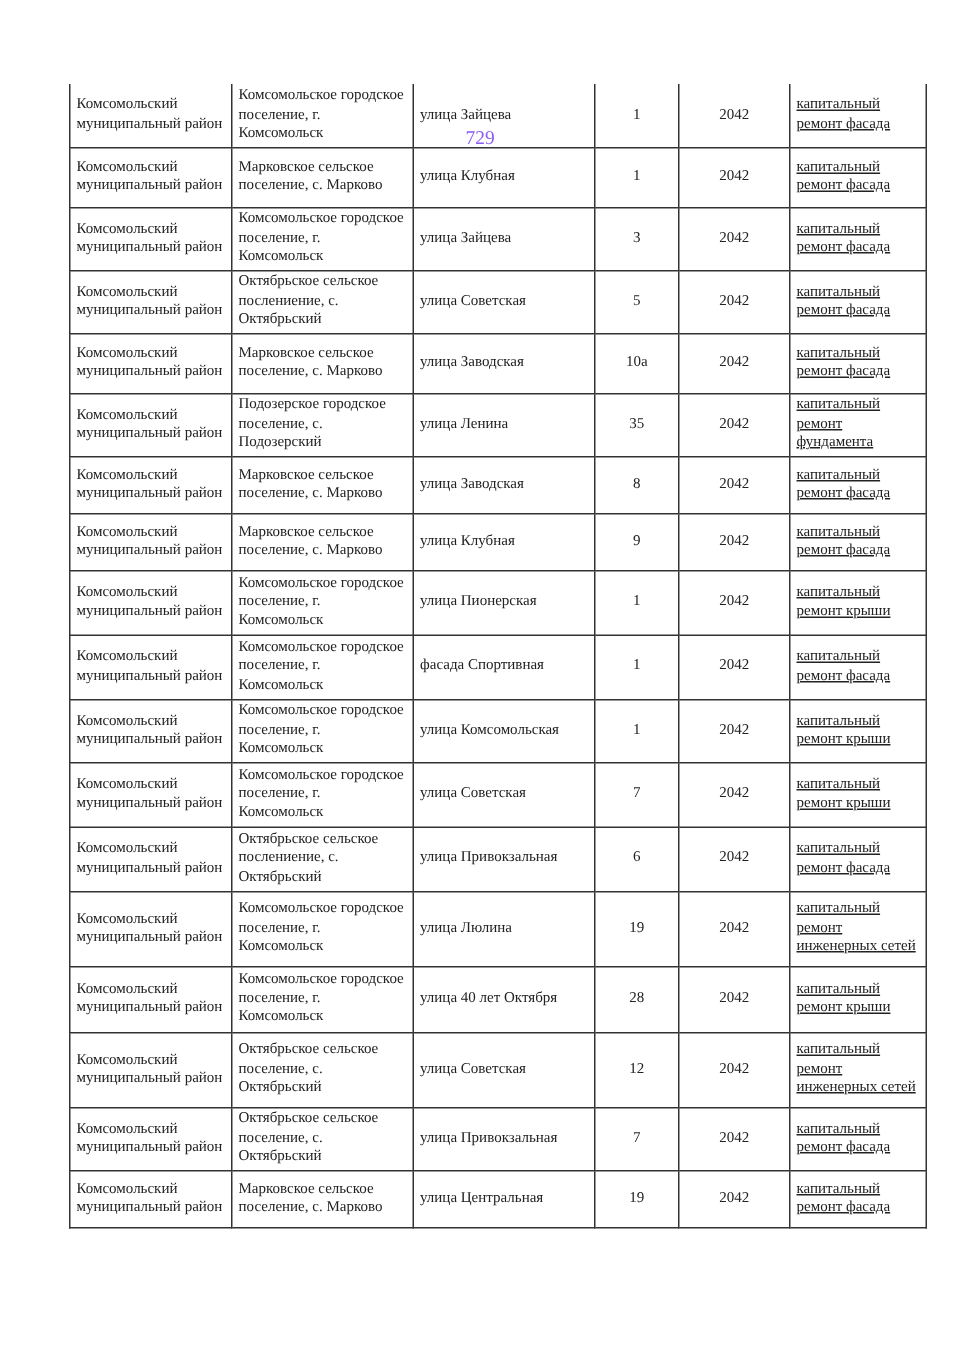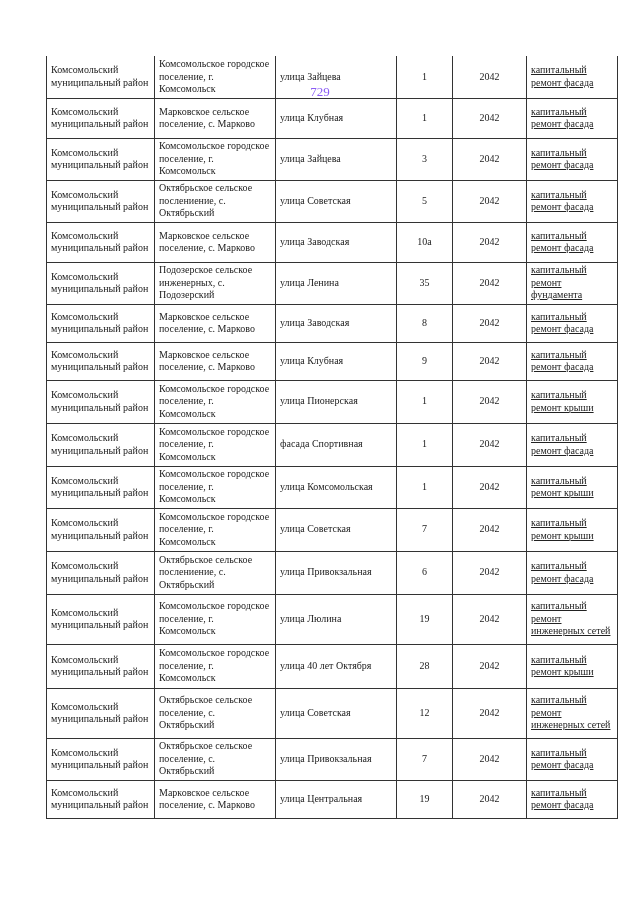--- a/index.html
+++ b/index.html
@@ -101,21 +101,21 @@
       <tr style="height: 40px;">
         <td class="c1">Комсомольский муниципальный район</td>
         <td class="c2">Марковское сельское поселение, с. Марково</td>
         <td class="c3">улица  Заводская</td>
         <td class="num">10а</td>
         <td class="year">2042</td>
         <td class="c6">капитальный ремонт фасада</td>
       </tr>
       <tr style="height: 42px;">
         <td class="c1">Комсомольский муниципальный район</td>
-        <td class="c2">Подозерское сельское инженерных, с. Подозерский</td>
+        <td class="c2">Подозерское городское поселение, с. Подозерский</td>
         <td class="c3">улица Ленина</td>
         <td class="num">35</td>
         <td class="year">2042</td>
         <td class="c6">капитальный ремонт фундамента</td>
       </tr>
       <tr style="height: 38px;">
         <td class="c1">Комсомольский муниципальный район</td>
         <td class="c2">Марковское сельское поселение, с. Марково</td>
         <td class="c3">улица  Заводская</td>
         <td class="num">8</td>

